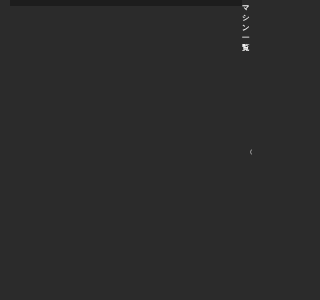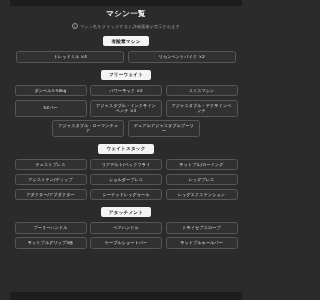--- a/index.html
+++ b/index.html
@@ -8,21 +8,21 @@
     height: 300px;
     background: #2b2b2b;
     font-family: "DejaVu Sans", "Liberation Sans", sans-serif;
     overflow: hidden;
   }
   .page {
     width: 252px;
     height: 300px;
     background: #2b2b2b;
     display: flex;
-    flex-direction: column;
+    flex-direction: row;
     padding: 0 10px;
   }
   .topbar {
     width: 100%;
     height: 6px;
     background: #1d1d1d;
     flex: none;
   }
   .page-title {
     color: #f2f2f2;

